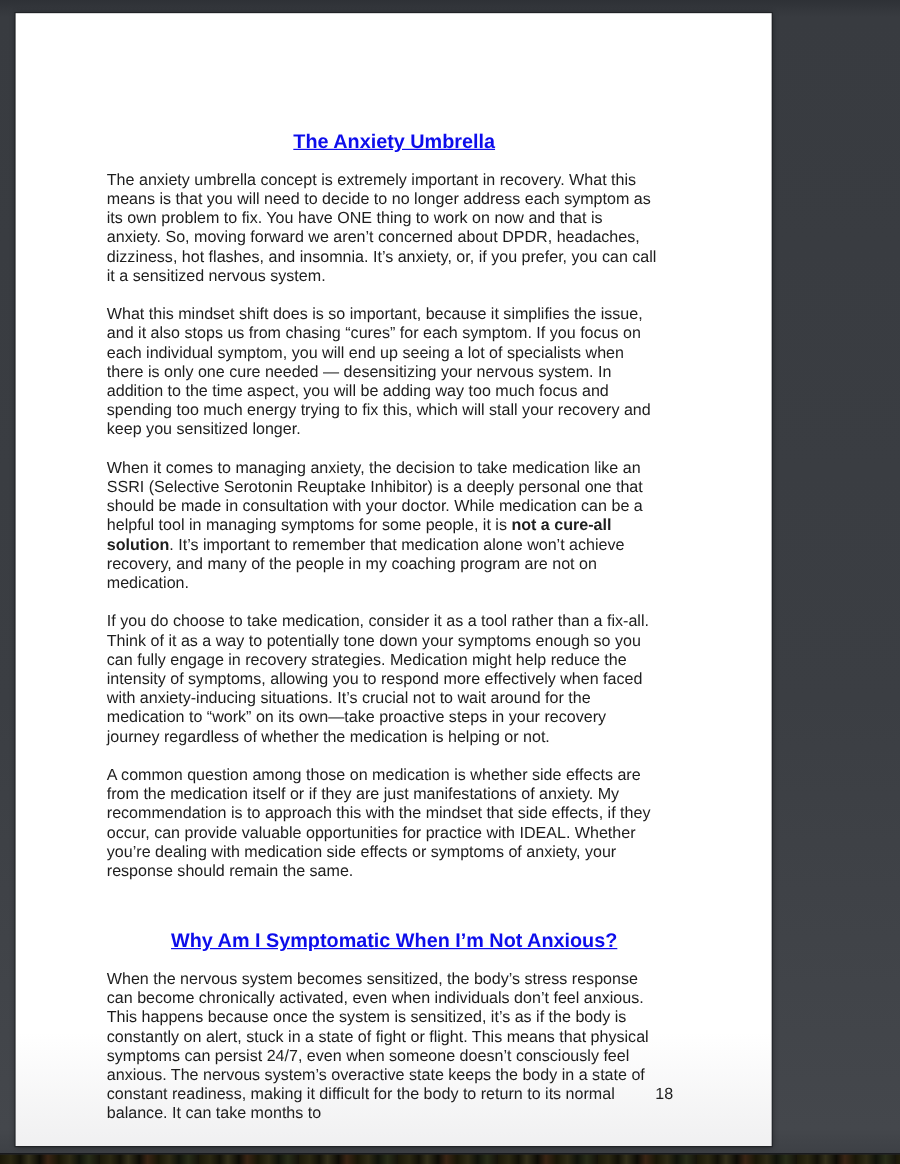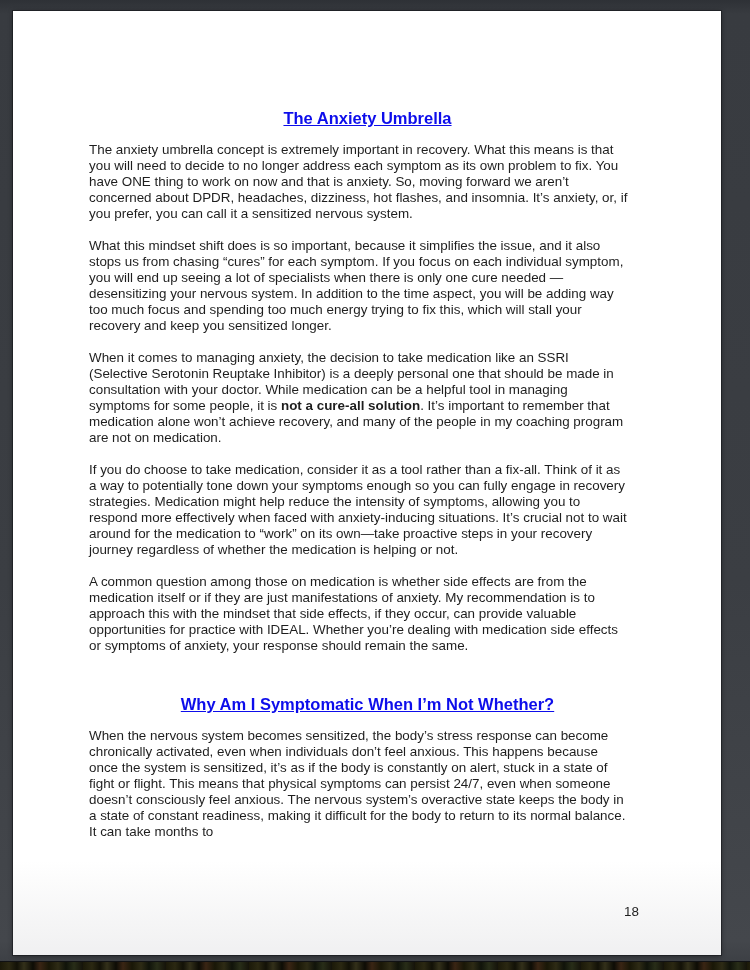--- a/index.html
+++ b/index.html
@@ -13,21 +13,21 @@
   .viewer-frame {
     position: relative;
     width: 750px;
     height: 970px;
     background: linear-gradient(180deg, #2e3136 0%, #383b40 14px, #3b3e43 60%, #44474c 97%, #3a3d42 100%);
   }
   .document-page {
     position: absolute;
     left: 13px;
     top: 11px;
-    width: 708px;
+    width: 630px;
     height: 944px;
     background: linear-gradient(180deg, #ffffff 0%, #ffffff 90%, #f0f0f1 100%);
     box-shadow: 0 0 0 1px rgba(20,22,25,0.55), 0 1px 5px rgba(0,0,0,0.45);
     box-sizing: border-box;
   }
   .page-content {
     padding: 97px 75px 0 76px;
     color: var(--text-color, #1e1e1e);
     font-size: 13.4px;
     line-height: 16px;
@@ -75,21 +75,21 @@
 
 <div class="viewer-frame">
   <div class="document-page">
     <div class="page-content">
         <h2 class="doc-heading">The Anxiety Umbrella</h2>
         <p class="doc-paragraph"><span>The anxiety umbrella concept is extremely important in recovery. What this means is that you will need to decide to no longer address each symptom as its own problem to fix. You have ONE thing to work on now and that is anxiety. So, moving forward we aren’t concerned about DPDR, headaches, dizziness, hot flashes, and insomnia. It’s anxiety, or, if you prefer, you can call it a sensitized nervous system.</span></p>
         <p class="doc-paragraph"><span>What this mindset shift does is so important, because it simplifies the issue, and it also stops us from chasing “cures” for each symptom. If you focus on each individual symptom, you will end up seeing a lot of specialists when there is only one cure needed —  desensitizing your nervous system. In addition to the time aspect, you will be adding way too much focus and spending too much energy trying to fix this, which will stall your recovery and keep you sensitized longer.</span></p>
         <p class="doc-paragraph"><span>When it comes to managing anxiety, the decision to take medication like an SSRI (Selective Serotonin Reuptake Inhibitor) is a deeply personal one that should be made in consultation with your doctor. While medication can be a helpful tool in managing symptoms for some people, it is </span><span class="bold">not a cure-all solution</span><span>. It’s important to remember that medication alone won’t achieve recovery, and many of the people in my coaching program are not on medication.</span></p>
         <p class="doc-paragraph"><span>If you do choose to take medication, consider it as a tool rather than a fix-all. Think of it as a way to potentially tone down your symptoms enough so you can fully engage in recovery strategies. Medication might help reduce the intensity of symptoms, allowing you to respond more effectively when faced with anxiety-inducing situations. It’s crucial not to wait around for the medication to “work” on its own—take proactive steps in your recovery journey regardless of whether the medication is helping or not.</span></p>
         <p class="doc-paragraph"><span>A common question among those on medication is whether side effects are from the medication itself or if they are just manifestations of anxiety. My recommendation is to approach this with the mindset that side effects, if they occur, can provide valuable opportunities for practice with IDEAL. Whether you’re dealing with medication side effects or symptoms of anxiety, your response should remain the same.</span></p>
-        <h2 class="doc-heading">Why Am I Symptomatic When I’m Not Whether?</h2>
+        <h2 class="doc-heading">Why Am I Symptomatic When I’m Not Anxious?</h2>
         <p class="doc-paragraph"><span>When the nervous system becomes sensitized, the body’s stress response can become chronically activated, even when individuals don’t feel anxious. This happens because once the system is sensitized, it’s as if the body is constantly on alert, stuck in a state of fight or flight. This means that physical symptoms can persist 24/7, even when someone doesn’t consciously feel anxious. The nervous system’s overactive state keeps the body in a state of constant readiness, making it difficult for the body to return to its normal balance. It can take months to</span></p>
       </div>
     <div class="page-footer">
       <span>18</span>
     </div>
   </div>
   <div class="next-page-sliver"></div>
 </div>
 
 </body></html>

